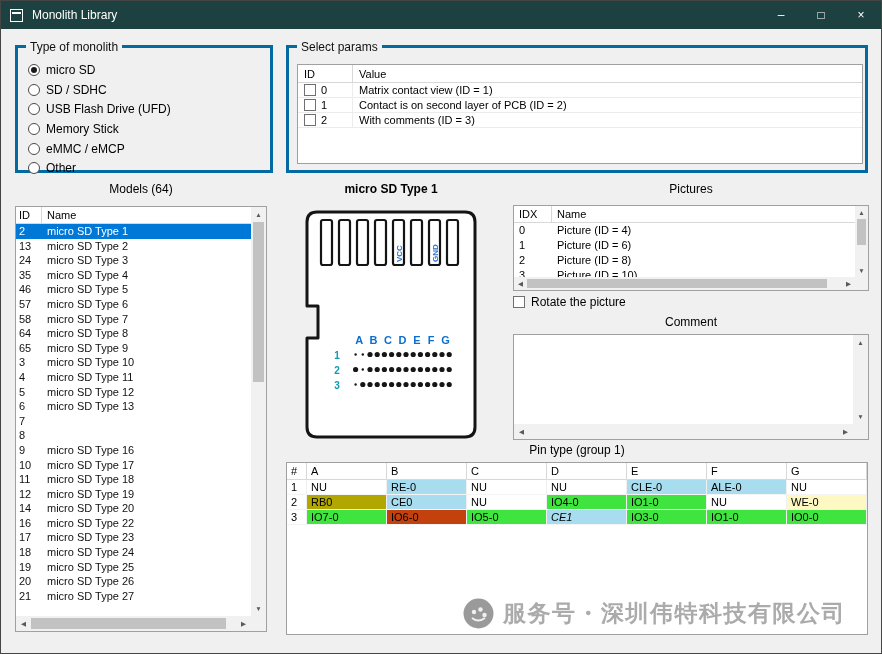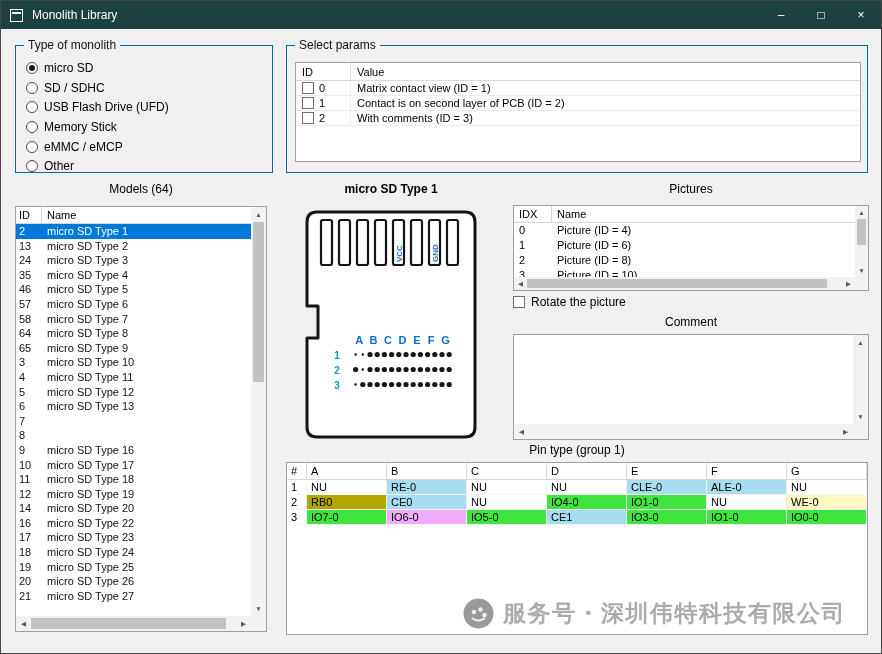--- a/index.html
+++ b/index.html
@@ -13,21 +13,21 @@
   .titlebar { position:absolute; left:0; top:0; right:0; height:28px; background:#1d4140;
               display:flex; align-items:center; color:#fff; }
   .app-icon { width:13px; height:13px; border:1px solid #fff; margin-left:9px; position:relative; background:transparent; }
   .app-icon::after { content:''; position:absolute; left:1px; right:1px; top:2px; height:2px; background:#fff; }
   .titlebar .title { margin-left:9px; font-size:12px; }
   .win-btns { margin-left:auto; display:flex; height:100%; }
   .win-btn { width:40px; height:100%; display:flex; align-items:center; justify-content:center;
              font-size:12px; color:#fff; }
 
   
-  .groupbox { position:absolute; border:1px solid #0369a1; }
+  .groupbox { position:absolute; border:3px solid #0369a1; }
   .gb-label { position:absolute; top:-8px; left:8px; background:#f0f0f0; padding:0 4px; font-size:12px; color:#111; }
   #type-group { left:14px; top:44px; width:258px; height:128px; }
   #params-group { left:285px; top:44px; width:582px; height:128px; }
 
   
   #radio-options { position:absolute; left:10px; top:12px; }
   .radio-row { display:flex; align-items:center; gap:6px; height:19.7px; font-size:12px; }
   .radio { width:12px; height:12px; border:1px solid #4a4a4a; border-radius:50%; background:#fff; position:relative; flex:0 0 auto; }
   .radio.checked::after { content:''; position:absolute; inset:2px; background:#1a1a1a; border-radius:50%; }
 
@@ -490,23 +490,23 @@
           <div class="pin-cell" style="background: rgb(168, 221, 240);">CE0</div>
           <div class="pin-cell">NU</div>
           <div class="pin-cell" style="background: rgb(63, 228, 63);">IO4-0</div>
           <div class="pin-cell" style="background: rgb(63, 228, 63);">IO1-0</div>
           <div class="pin-cell">NU</div>
           <div class="pin-cell" style="background: #fef9c3;">WE-0</div>
         </div>
         <div class="pin-row">
           <div class="pin-cell first">3</div>
           <div class="pin-cell" style="background: rgb(63, 228, 63);">IO7-0</div>
-          <div class="pin-cell" style="background: #f0abfc;">IO6-0</div>
+          <div class="pin-cell" style="background: #c2410c;">IO6-0</div>
           <div class="pin-cell" style="background: rgb(63, 228, 63);">IO5-0</div>
-          <div class="pin-cell" style="background: rgb(168, 221, 240);">CE1</div>
+          <div class="pin-cell" style="background: rgb(168, 221, 240); font-style: italic;">CE1</div>
           <div class="pin-cell" style="background: rgb(63, 228, 63);">IO3-0</div>
           <div class="pin-cell" style="background: rgb(63, 228, 63);">IO1-0</div>
           <div class="pin-cell" style="background: rgb(63, 228, 63);">IO0-0</div>
         </div>
       </div>
   </div>
 
   <div id="watermark">
     <svg width="31" height="31" viewBox="0 0 31 31">
       <circle cx="15.5" cy="15.5" r="15" fill="#9a9a9a"></circle>

